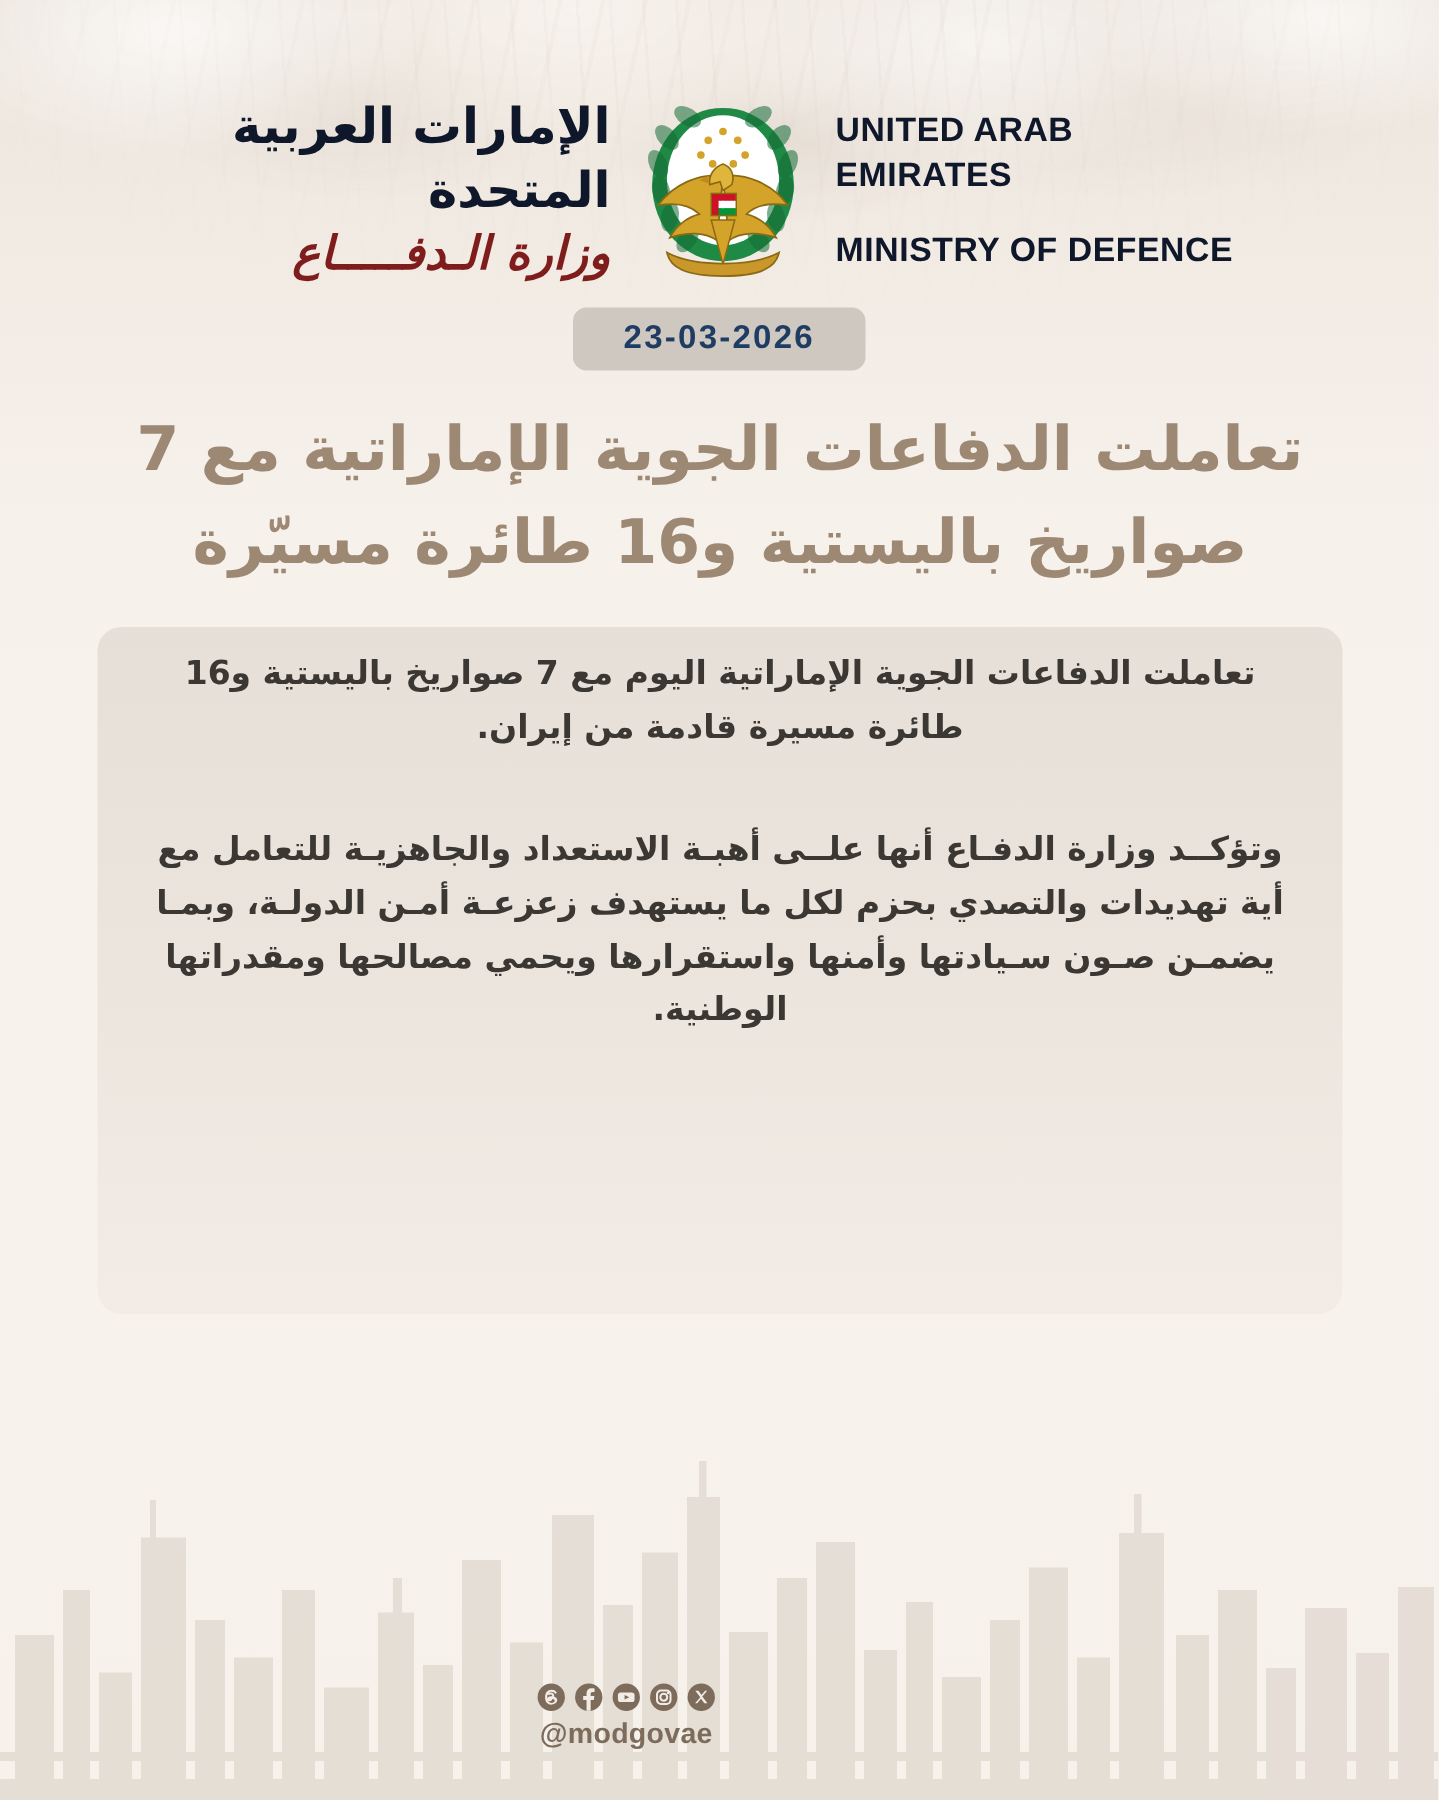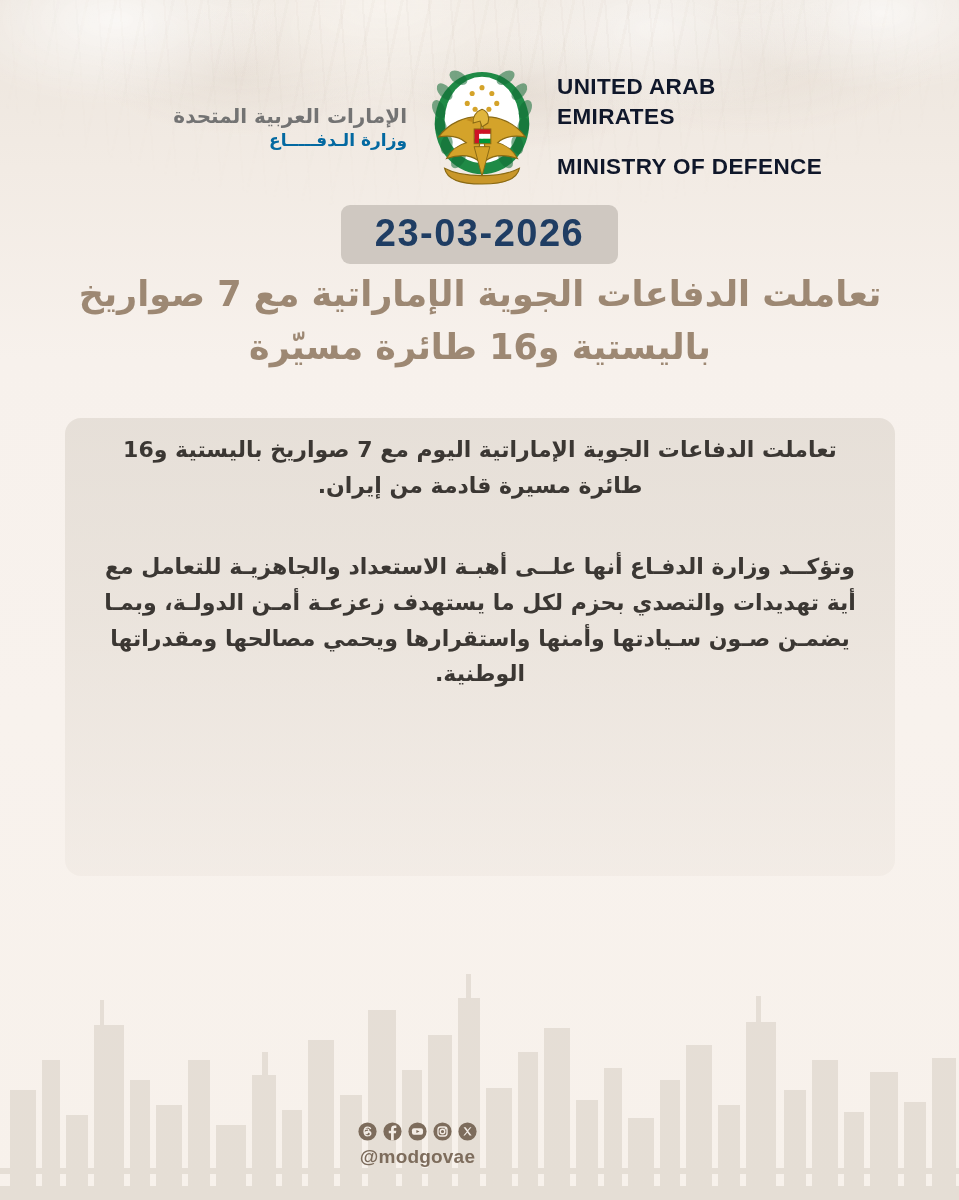--- a/index.html
+++ b/index.html
@@ -104,65 +104,66 @@
   .logo-ar {
     width: 290px;
     text-align: right;
     direction: rtl;
     padding-right: 8px;
     box-sizing: border-box;
     color: #a88f5c;
   }
   .logo-ar .ar1 {
     display: block;
-    font-size: 20px;
+    font-size: 33px;
     font-weight: bold;
     line-height: 1.3;
-    color: #737373;
+    color: #0f172a;
   }
   .logo-ar .ar2 {
     display: block;
-    font-size: 17px;
+    font-size: 31px;
     font-weight: bold;
     line-height: 1.35;
     letter-spacing: 2px;
-    color: #0369a1;
+    color: #7f1d1d;
+    font-style: italic;
   }
 
   
   .date-wrap {
     position: absolute;
     top: 205px;
     left: 0;
     width: 959px;
     text-align: center;
   }
   .date-badge {
     display: inline-block;
     background: #cfc8c1;
     color: #1f3d63;
     font-family: "Liberation Sans", sans-serif;
     font-weight: bold;
-    font-size: 38px;
+    font-size: 22px;
     letter-spacing: 1.5px;
     padding: 7px 34px 9px 34px;
     border-radius: 9px;
     direction: ltr;
   }
 
   
   .headline {
     position: absolute;
     top: 268px;
     left: 60px;
     width: 840px;
     text-align: center;
     direction: rtl;
     color: #9d8873;
-    font-size: 35px;
+    font-size: 41px;
     font-weight: bold;
     line-height: 1.52;
     letter-spacing: -0.2px;
   }
 
   
   .panel {
     position: absolute;
     top: 418px;
     left: 65px;

